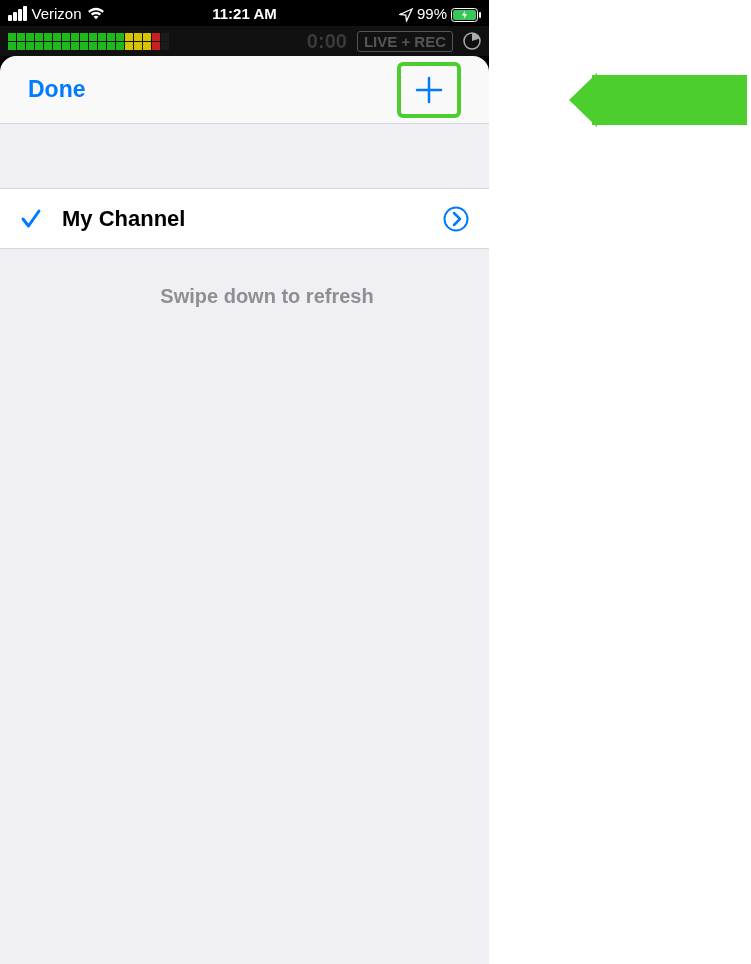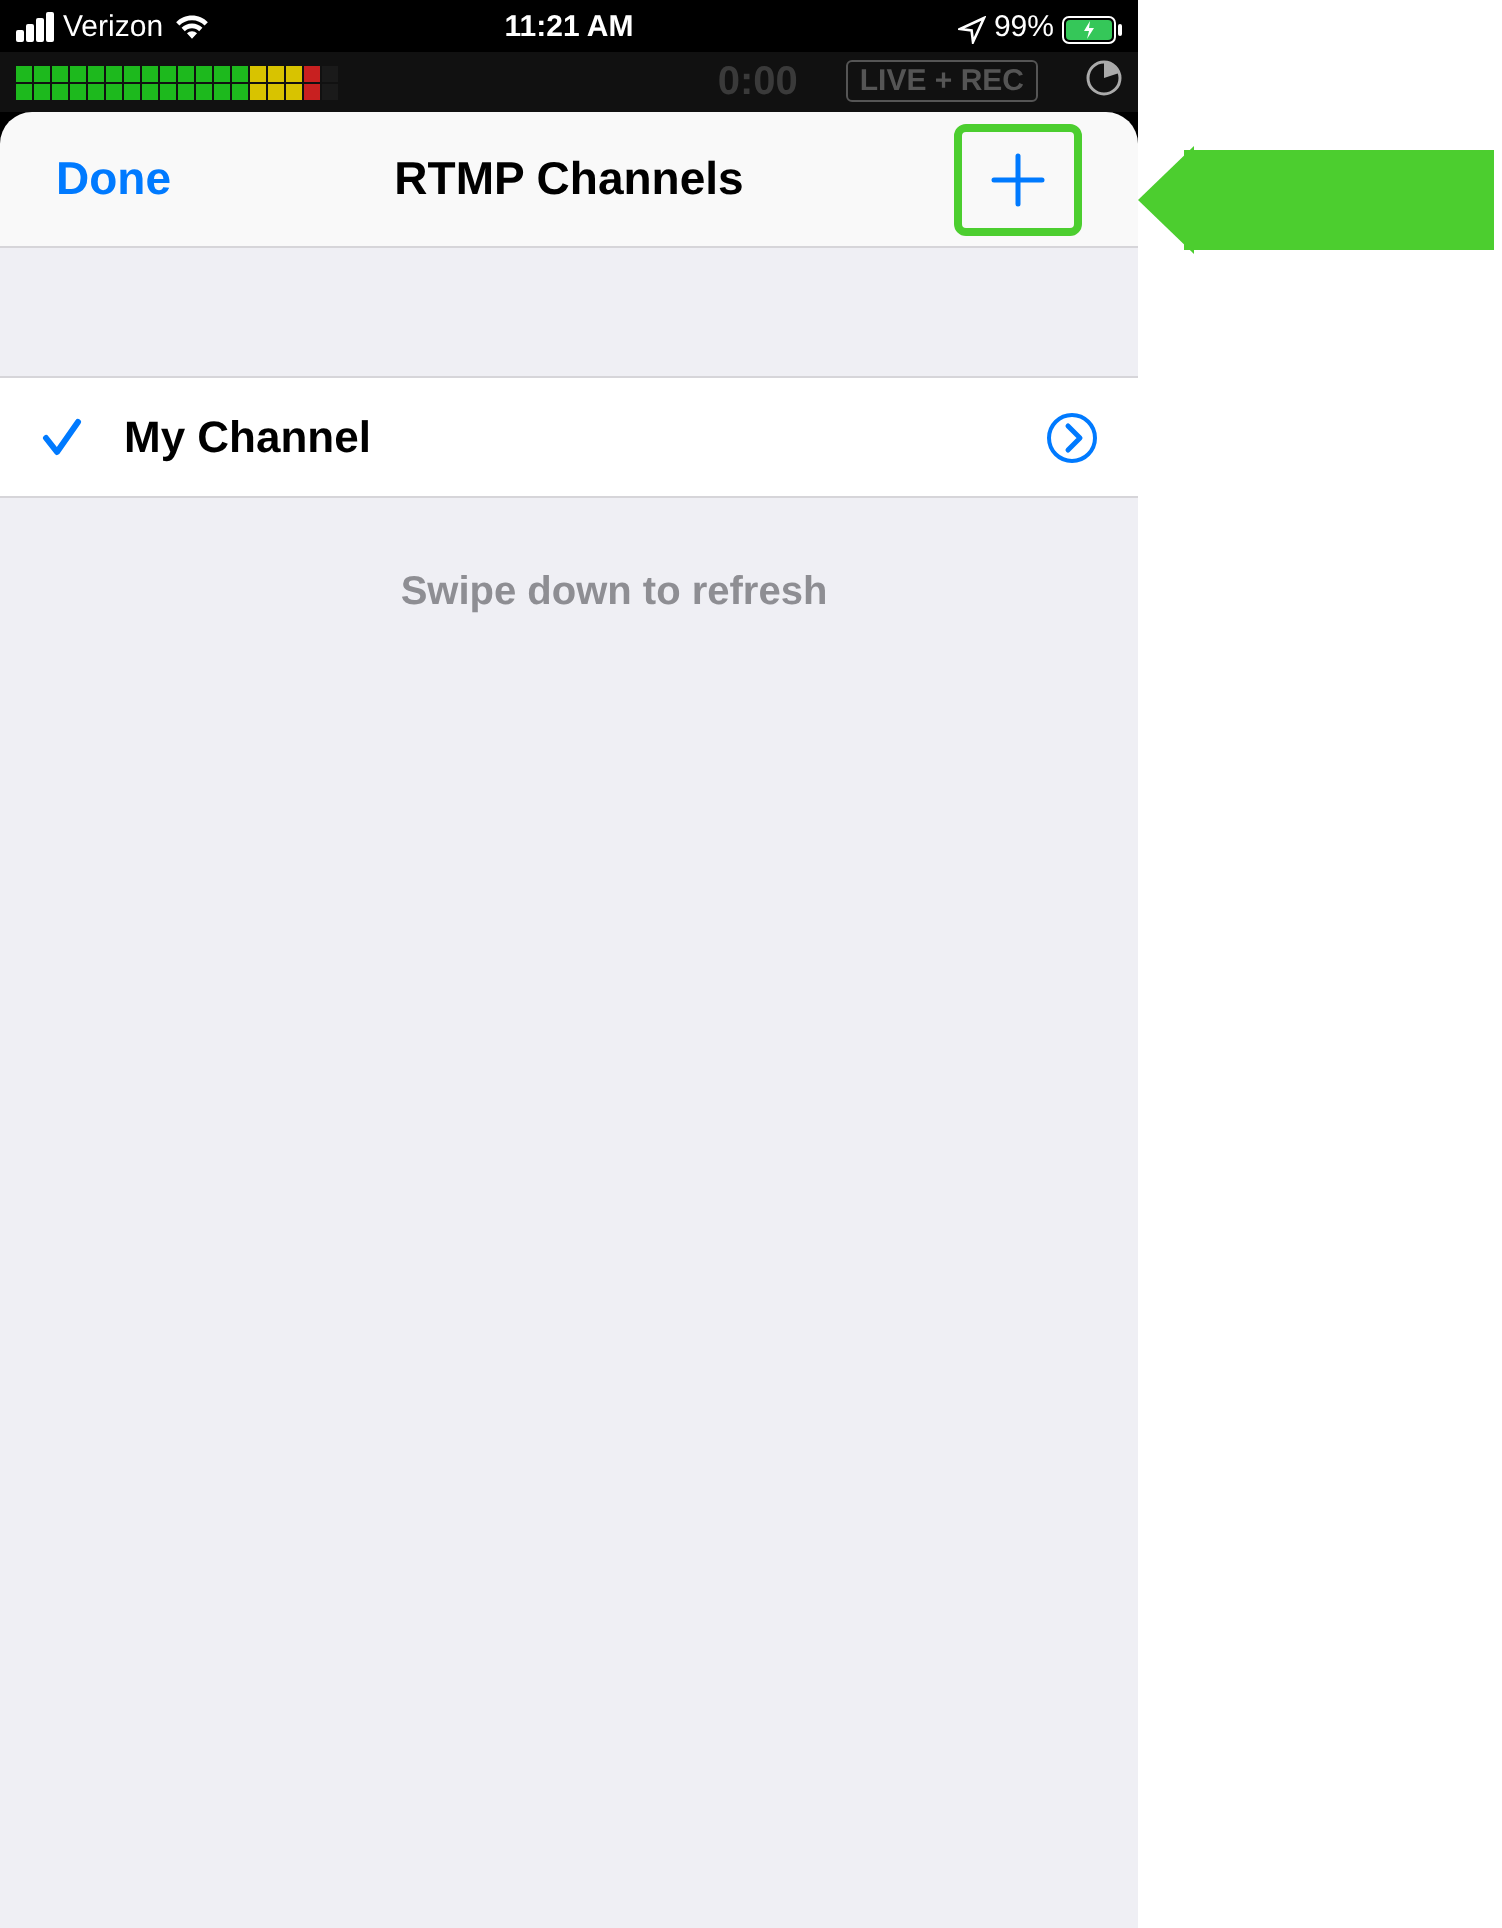--- a/index.html
+++ b/index.html
@@ -11,21 +11,21 @@
     body {
       width: 751px;
       height: 964px;
       background: white;
       position: relative;
     }
     .phone-frame {
       position: absolute;
       left: 0;
       top: 0;
-      width: 569px;
+      width: 489px;
       height: 964px;
       background: #000;
       overflow: hidden;
     }
     .status-bar {
       height: 26px;
       background: #000;
       color: #fff;
       display: flex;
       align-items: center;
@@ -90,22 +90,22 @@
       grid-template-rows: repeat(2, 8px);
       gap: 1px;
     }
     .level-meter div {
       width: 8px;
       height: 8px;
     }
     .rec-right {
       margin-left: auto;
       display: flex;
-      align-items: flex-start;
-      gap: 24px;
+      align-items: center;
+      gap: 10px;
       color: #444;
     }
     .rec-time {
       font-size: 20px;
       font-weight: 600;
       color: #3a3a3a;
     }
     .live-rec-badge {
       border: 1.5px solid #555;
       border-radius: 3px;
@@ -310,21 +310,20 @@
       <span class="live-rec-badge">LIVE + REC</span>
       <svg class="pie-icon" viewBox="0 0 18 18">
         <circle cx="9" cy="9" r="8" fill="none" stroke="#aaa" stroke-width="1.5"></circle>
         <path d="M9 9 L9 1 A8 8 0 0 1 16.6 6.5 Z" fill="#aaa"></path>
       </svg>
     </div>
   </div>
 
   <div class="nav-bar">
     <button class="done-btn">Done</button>
-    <div class="nav-title">RTMP Channels</div>
     <div class="add-btn-box">
       <button class="add-btn">
         <svg class="plus-icon" viewBox="0 0 28 28">
           <line x1="14" y1="2" x2="14" y2="26" stroke="#007aff" stroke-width="2.5" stroke-linecap="round"></line>
           <line x1="2" y1="14" x2="26" y2="14" stroke="#007aff" stroke-width="2.5" stroke-linecap="round"></line>
         </svg>
       </button>
     </div>
   </div>
 

